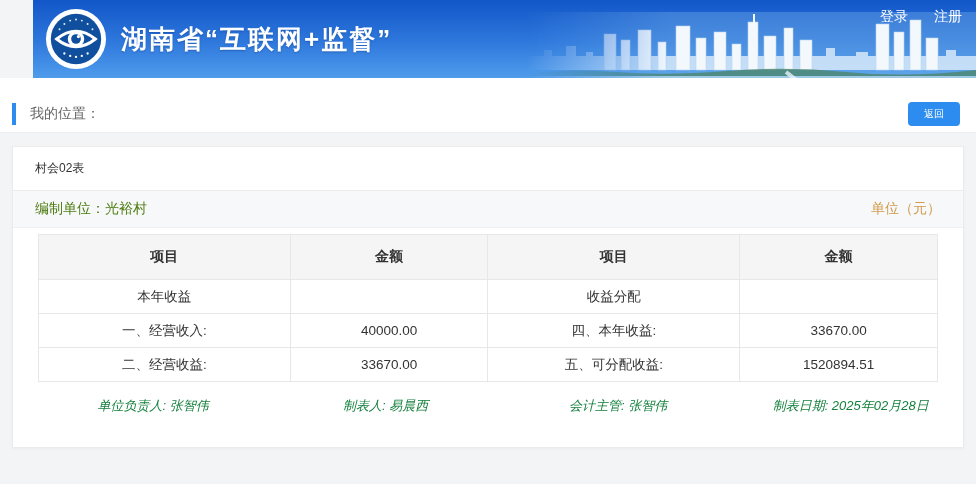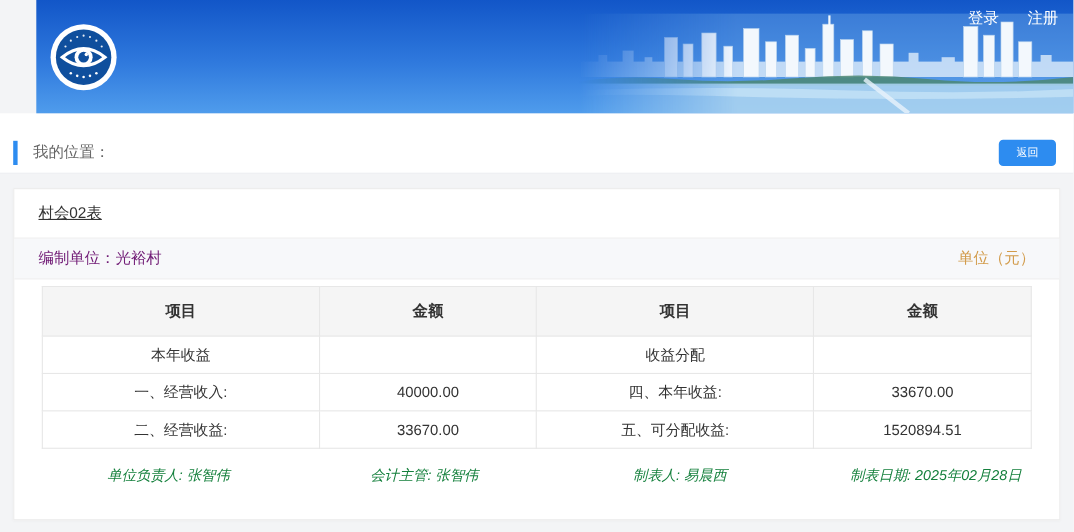--- a/index.html
+++ b/index.html
@@ -1,21 +1,21 @@
 <!DOCTYPE html>
 <html><head>
 <meta charset="utf-8">
 <style>
   * { margin:0; padding:0; box-sizing:border-box; }
   html,body { width:976px; height:484px; overflow:hidden;
     font-family:"Liberation Sans","DejaVu Sans",sans-serif;
     background:#f3f4f6; font-size:14px; color:#333; }
 
   
-  .site-header { position:relative; height:103px;
+  .site-header { position:relative; height:78px;
     background:linear-gradient(180deg,#1256c8 0%,#2f79dd 55%,#4f9cec 100%);
     overflow:hidden;margin-left:33px; }
   .skyline-wrap { position:absolute; right:0; top:12px; width:450px; height:91px;
     -webkit-mask-image:linear-gradient(to right,transparent 0,#000 32%);
     mask-image:linear-gradient(to right,transparent 0,#000 32%); }
   .skyline-wrap svg { width:100%; height:100%; display:block; }
   .header-inner { position:relative; display:flex; align-items:center;
     height:100%; padding-left:12px; z-index:2; }
   .logo { width:62px; height:62px; flex:0 0 auto; }
   .site-title { color:#fff; font-size:26px; font-weight:bold;
@@ -34,24 +34,24 @@
   .crumb-links a { color:#3a8ee6; text-decoration:none; }
   .crumb-sep { color:#999; margin:0 8px; }
   .back-button { margin-left:auto; background:#2d8cf0; color:#fff; border:none;
     font-size:10px; padding:5px 16px; border-radius:4px; cursor:pointer;
     font-family:inherit; }
 
   
   .card { margin:13px 12px 0; background:#fff; border:1px solid #ececec;
     box-shadow:0 1px 3px rgba(0,0,0,.04); min-height:302px; }
   .card-title-row { padding:13px 22px; border-bottom:1px solid #ebebeb;
-    font-size:14px; color:#333;text-decoration:underline; }
+    font-size:12px; color:#333; }
   .card-subheader { display:flex; justify-content:space-between; align-items:center;
     background:#f7f8fa; padding:9px 22px; border-bottom:1px solid #f0f0f0; }
-  .unit-label { color:#701a75; }
+  .unit-label { color:#4d7c0f; }
   .currency-label { color:#d29b4a; }
 
   table.report { width:calc(100% - 50px); margin:6px 25px 0;
     border-collapse:collapse; table-layout:fixed; }
   table.report th, table.report td { border:1px solid #e7e7e7;
     text-align:center; font-size:14px; color:#333; }
   table.report th { background:#f5f5f5; font-weight:bold; height:45px;margin-left:28px; }
   table.report td { height:34px; font-size:13.5px; }
   td.amount { color:#3a8ee6; }
   col.c-item  { width:28%; }
@@ -135,20 +135,21 @@
       <g fill="#ffffff" opacity="0.9">
         <circle cx="15" cy="22" r="1"></circle>
           <circle cx="20" cy="16.5" r="1"></circle>
         <circle cx="26" cy="13" r="1"></circle>
           <circle cx="32" cy="11.8" r="1"></circle>
         <circle cx="38" cy="13" r="1"></circle>
           <circle cx="44" cy="16.5" r="1"></circle>
         <circle cx="49" cy="22" r="1"></circle>
       </g>
     </svg>
+    <h1 class="site-title">湖南省“互联网+监督”</h1>
   </div>
 </header>
 
 <div class="crumb-gap"></div>
 <nav class="breadcrumb-bar">
   <span class="crumb-accent"></span>
   <span class="crumb-label">我的位置：</span>
   <button class="back-button">返回</button>
 </nav>
 
@@ -192,17 +193,17 @@
           <td>二、经营收益:</td>
           <td class="amount">33670.00</td>
           <td>五、可分配收益:</td>
           <td class="amount">1520894.51</td>
         </tr>
       </tbody>
   </table>
 
   <div class="report-footer">
       <div class="f-cell">单位负责人: 张智伟</div>
+      <div class="f-cell">制表人: 易晨西</div>
       <div class="f-cell">会计主管: 张智伟</div>
-      <div class="f-cell">制表人: 易晨西</div>
       <div class="f-cell">制表日期: 2025年02月28日</div>
     </div>
 </section>
 
 </body></html>

